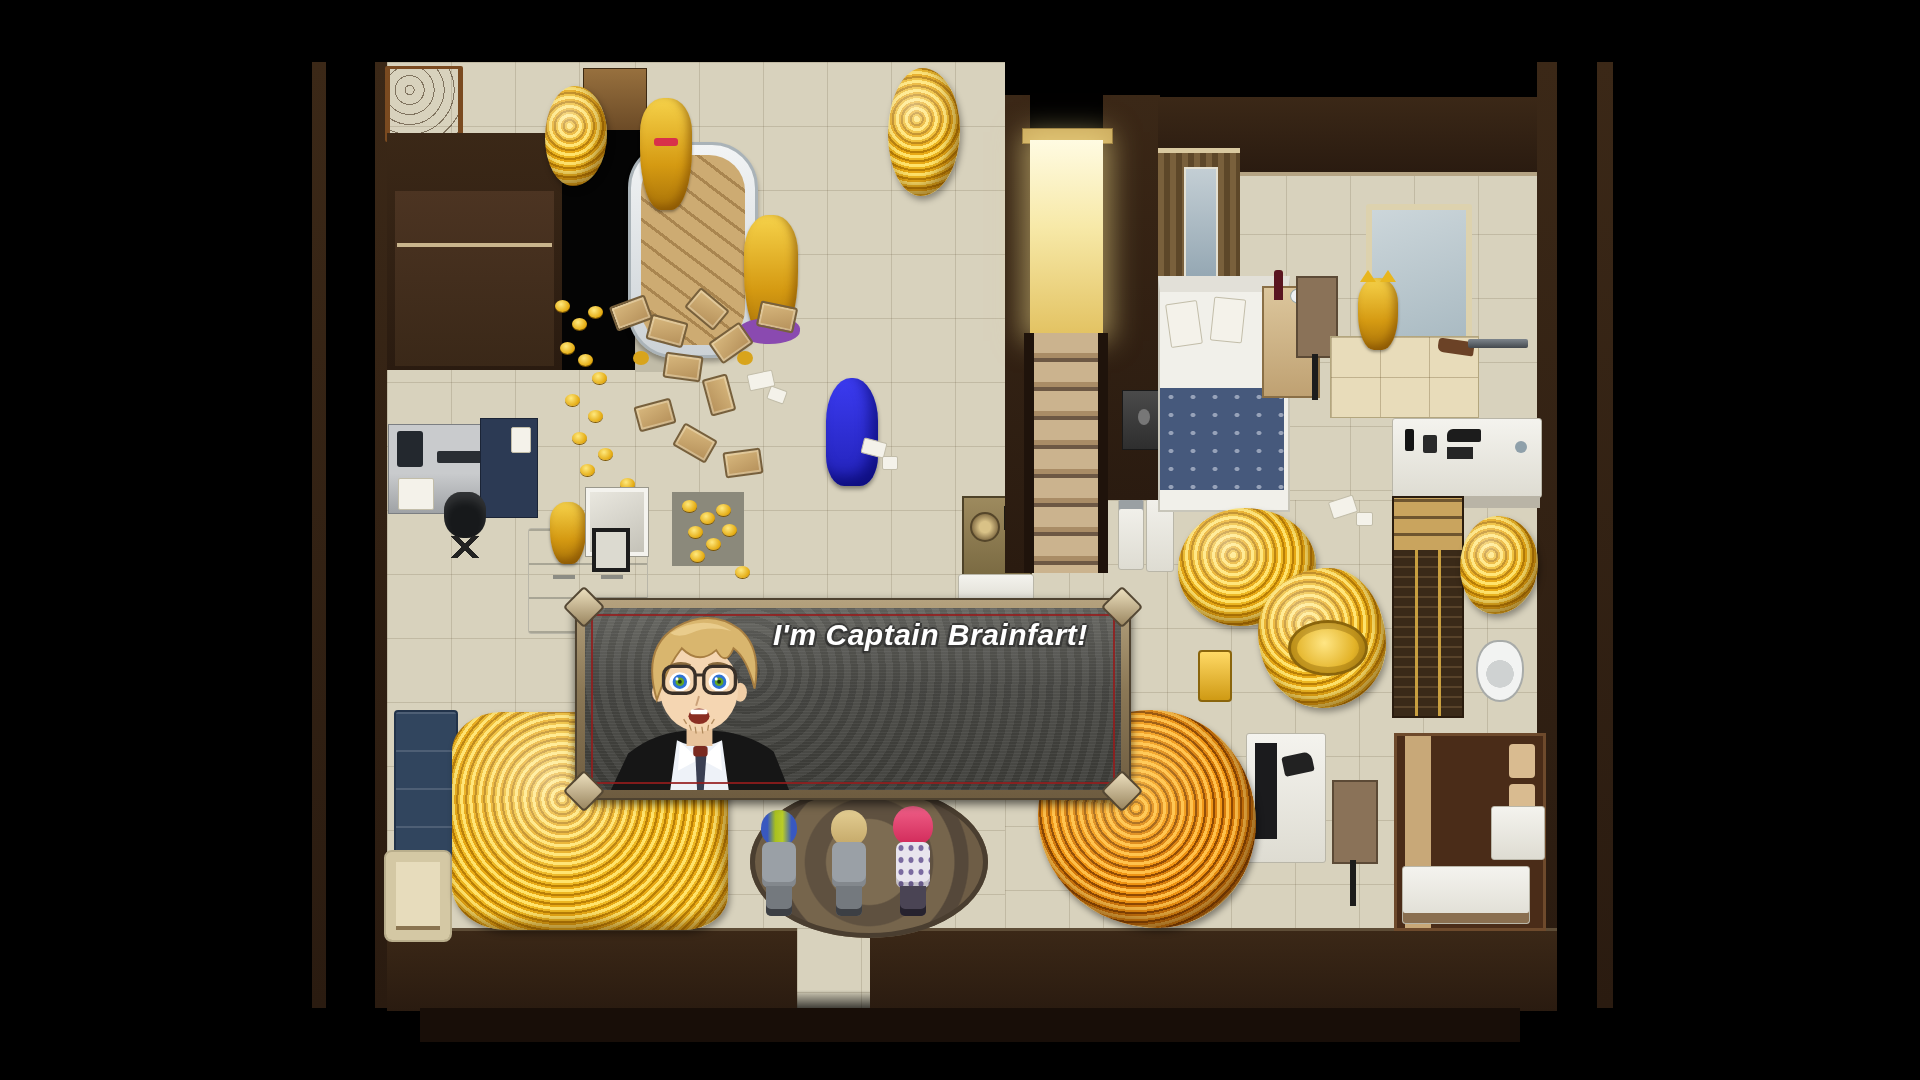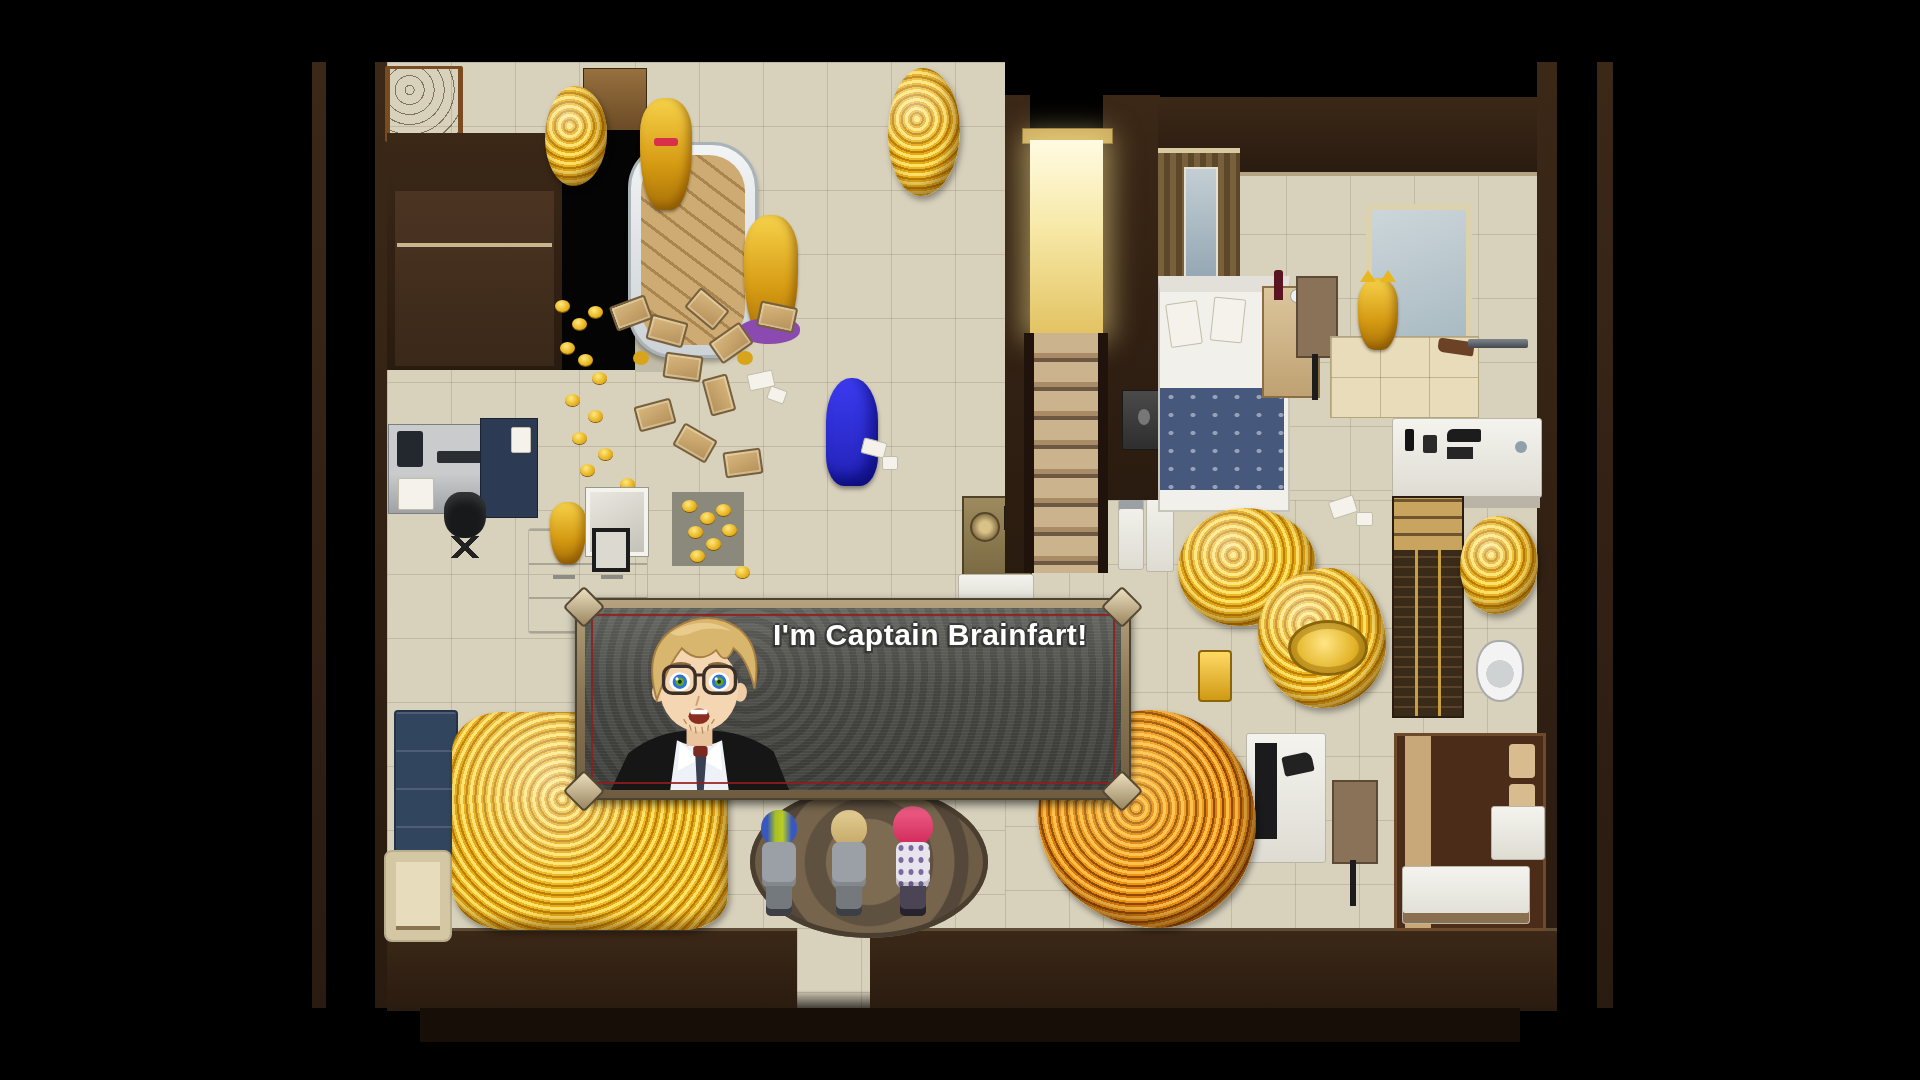--- a/index.html
+++ b/index.html
@@ -1,17 +1,17 @@
 <!DOCTYPE html>
 <html><head>
 <meta charset="utf-8">
 <style>
   html,body{margin:0;padding:0;background:#000;}
   #stage{position:relative;width:1920px;height:1080px;background:#000;overflow:hidden;
-         font-family:"Liberation Sans",sans-serif;}
+         font-family:"Liberation Sans",sans-serif;font-style:italic;}
   .abs{position:absolute;}
   
   .floor{position:absolute;background-color:#d8d2bd;
     background-image:
       linear-gradient(rgba(110,100,75,.22) 1px, transparent 1px),
       linear-gradient(90deg, rgba(110,100,75,.22) 1px, transparent 1px);
     background-size:64px 64px;}
   .wall{position:absolute;background:linear-gradient(180deg,#3b2817 0%,#2a1b10 100%);}
   .wall-dkr{position:absolute;background:#1f130b;}
   .blackout{position:absolute;background:#040404;}

